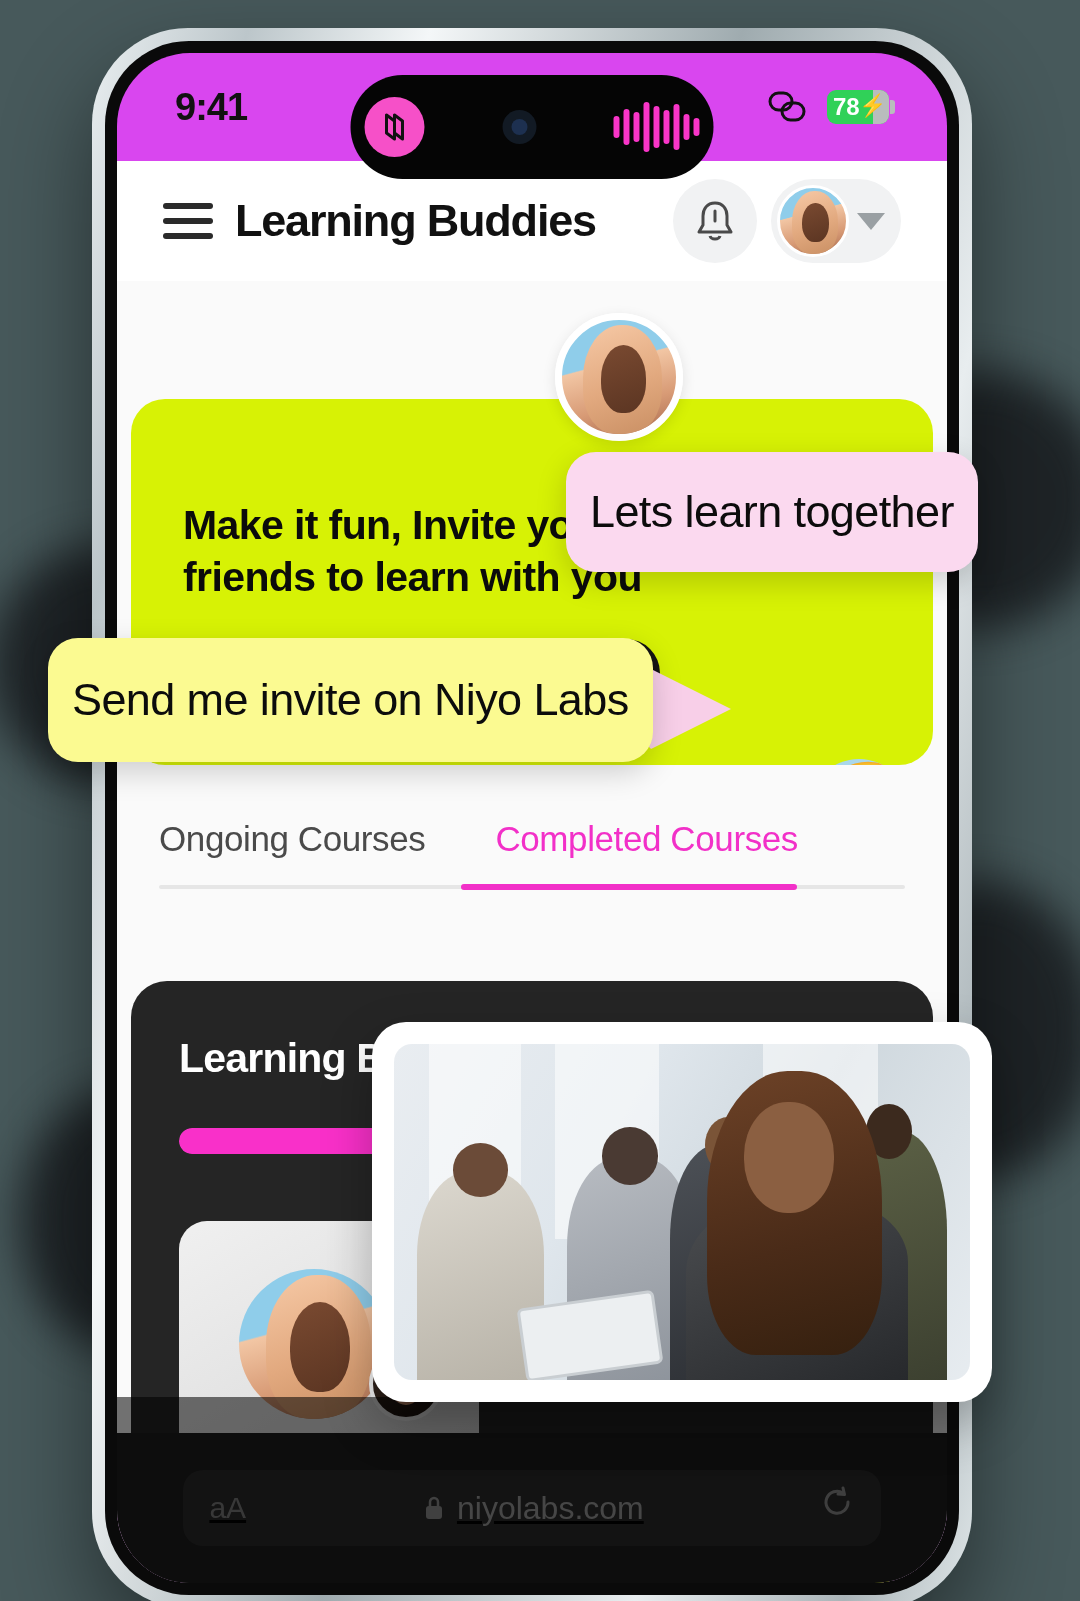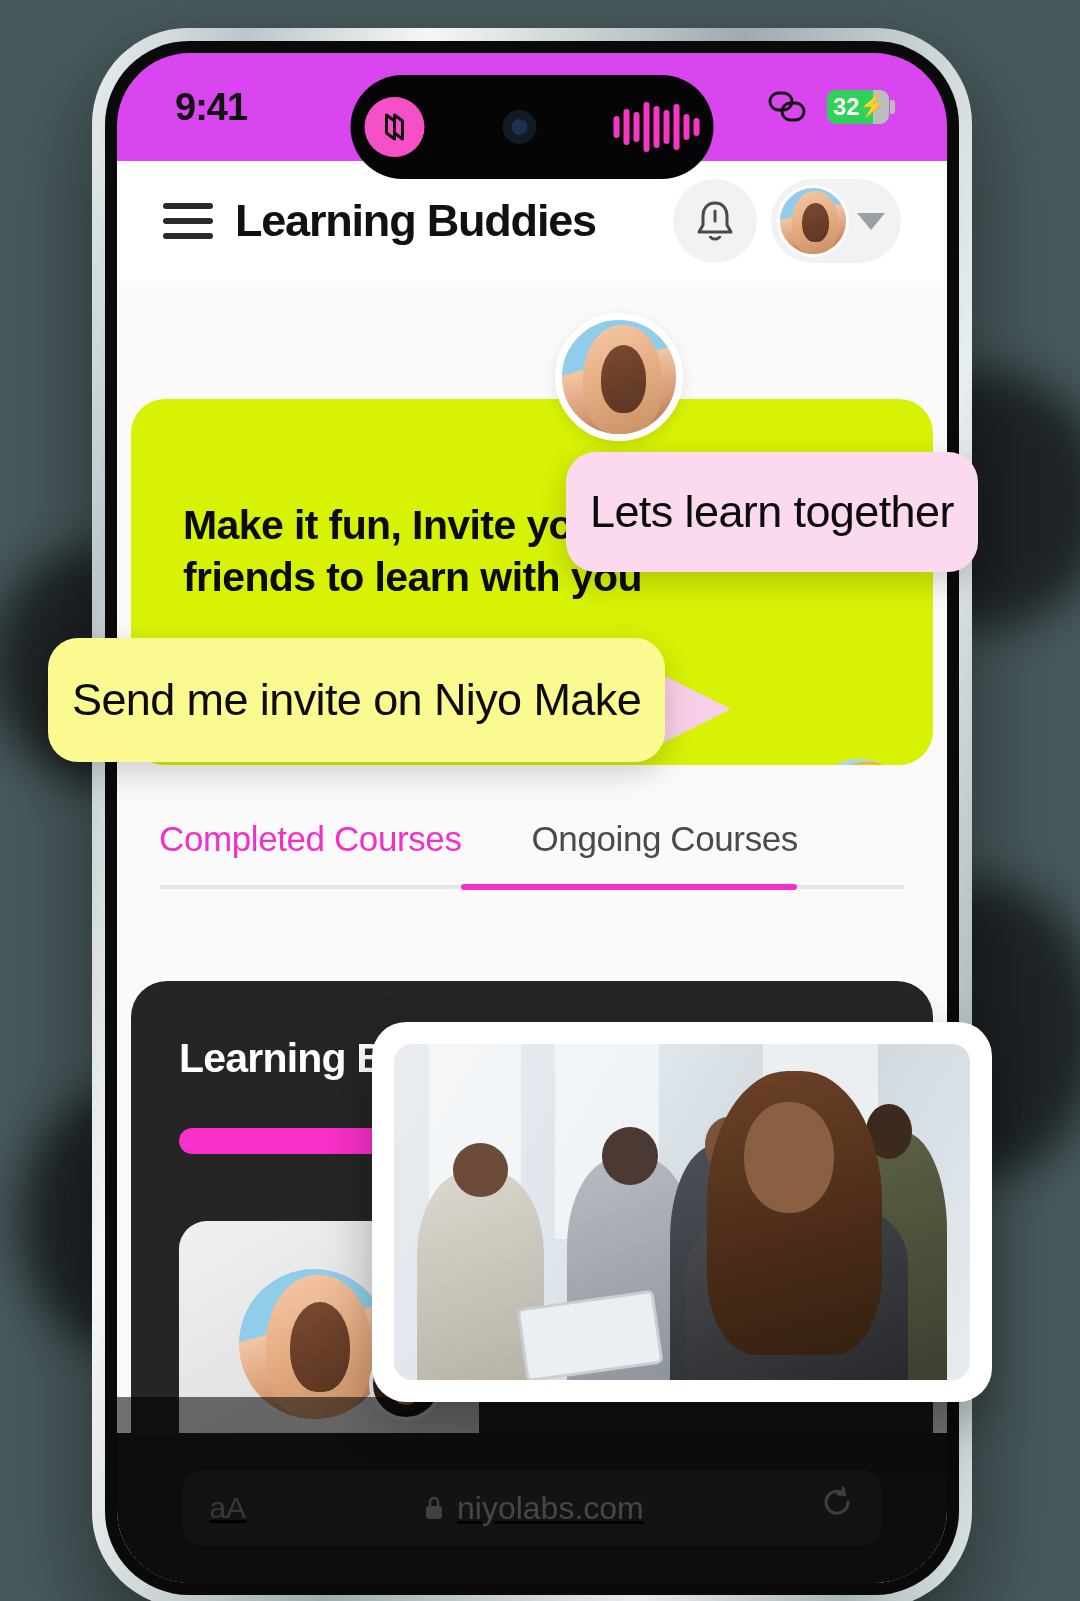--- a/index.html
+++ b/index.html
@@ -294,21 +294,21 @@
         <div class="status-right">
           <span class="link-icon">
             <svg width="44" height="34" viewBox="0 0 44 34">
               <rect x="3" y="3" width="22" height="17" rx="8.5" fill="none" stroke="#111" stroke-width="3"></rect>
               <rect x="15" y="13" width="22" height="17" rx="8.5" fill="none" stroke="#111" stroke-width="3"></rect>
             </svg>
           </span>
           <span class="battery">
             <span class="batt-body">
               <span class="batt-grey"></span>
-              <span class="batt-num">32</span>
+              <span class="batt-num">78</span>
               <span class="batt-bolt">⚡</span>
             </span>
           </span>
         </div>
       </div>
 
       <div class="island">
         <span class="island-logo">
           <svg width="40" height="40" viewBox="0 0 40 40">
             <path d="M12 8 L12 26 L20 32 L20 14 Z" fill="none" stroke="#111" stroke-width="3" stroke-linejoin="round"></path>
@@ -366,22 +366,22 @@
           </span>
 
         </div>
 
         <div class="pink-tri"></div>
         <span class="avatar hero-avatar"></span>
         <div class="yellow-tri"></div>
 
         <div class="tabs">
           <div class="tab-row">
+            <div class="tab inactive">Ongoing Courses</div>
             <div class="tab active">Completed Courses</div>
-            <div class="tab inactive">Ongoing Courses</div>
           </div>
           <div class="tab-underline">
               <i></i>
             </div>
         </div>
 
         <div class="course-card">
           <div class="cc-head">
             <div class="cc-title">Learning Buddies</div>
             <div class="cc-pct">100% Complete</div>
@@ -428,21 +428,21 @@
             </svg>
           </span>
         </div>
       </div>
 
     </div>
   </div>
 </div>
 
 <div class="bubble pink">Lets learn together</div>
-<div class="bubble yellow">Send me invite on Niyo Make</div>
+<div class="bubble yellow">Send me invite on Niyo Labs</div>
 
 <div class="photo-card">
   <div class="photo-inner">
     <span class="pi-win pi-w1"></span>
     <span class="pi-win pi-w2"></span>
     <span class="pi-win pi-w3"></span>
     <span class="pi-person pi-p1">
         <span class="head"></span>
       </span>
     <span class="pi-person pi-p2">

